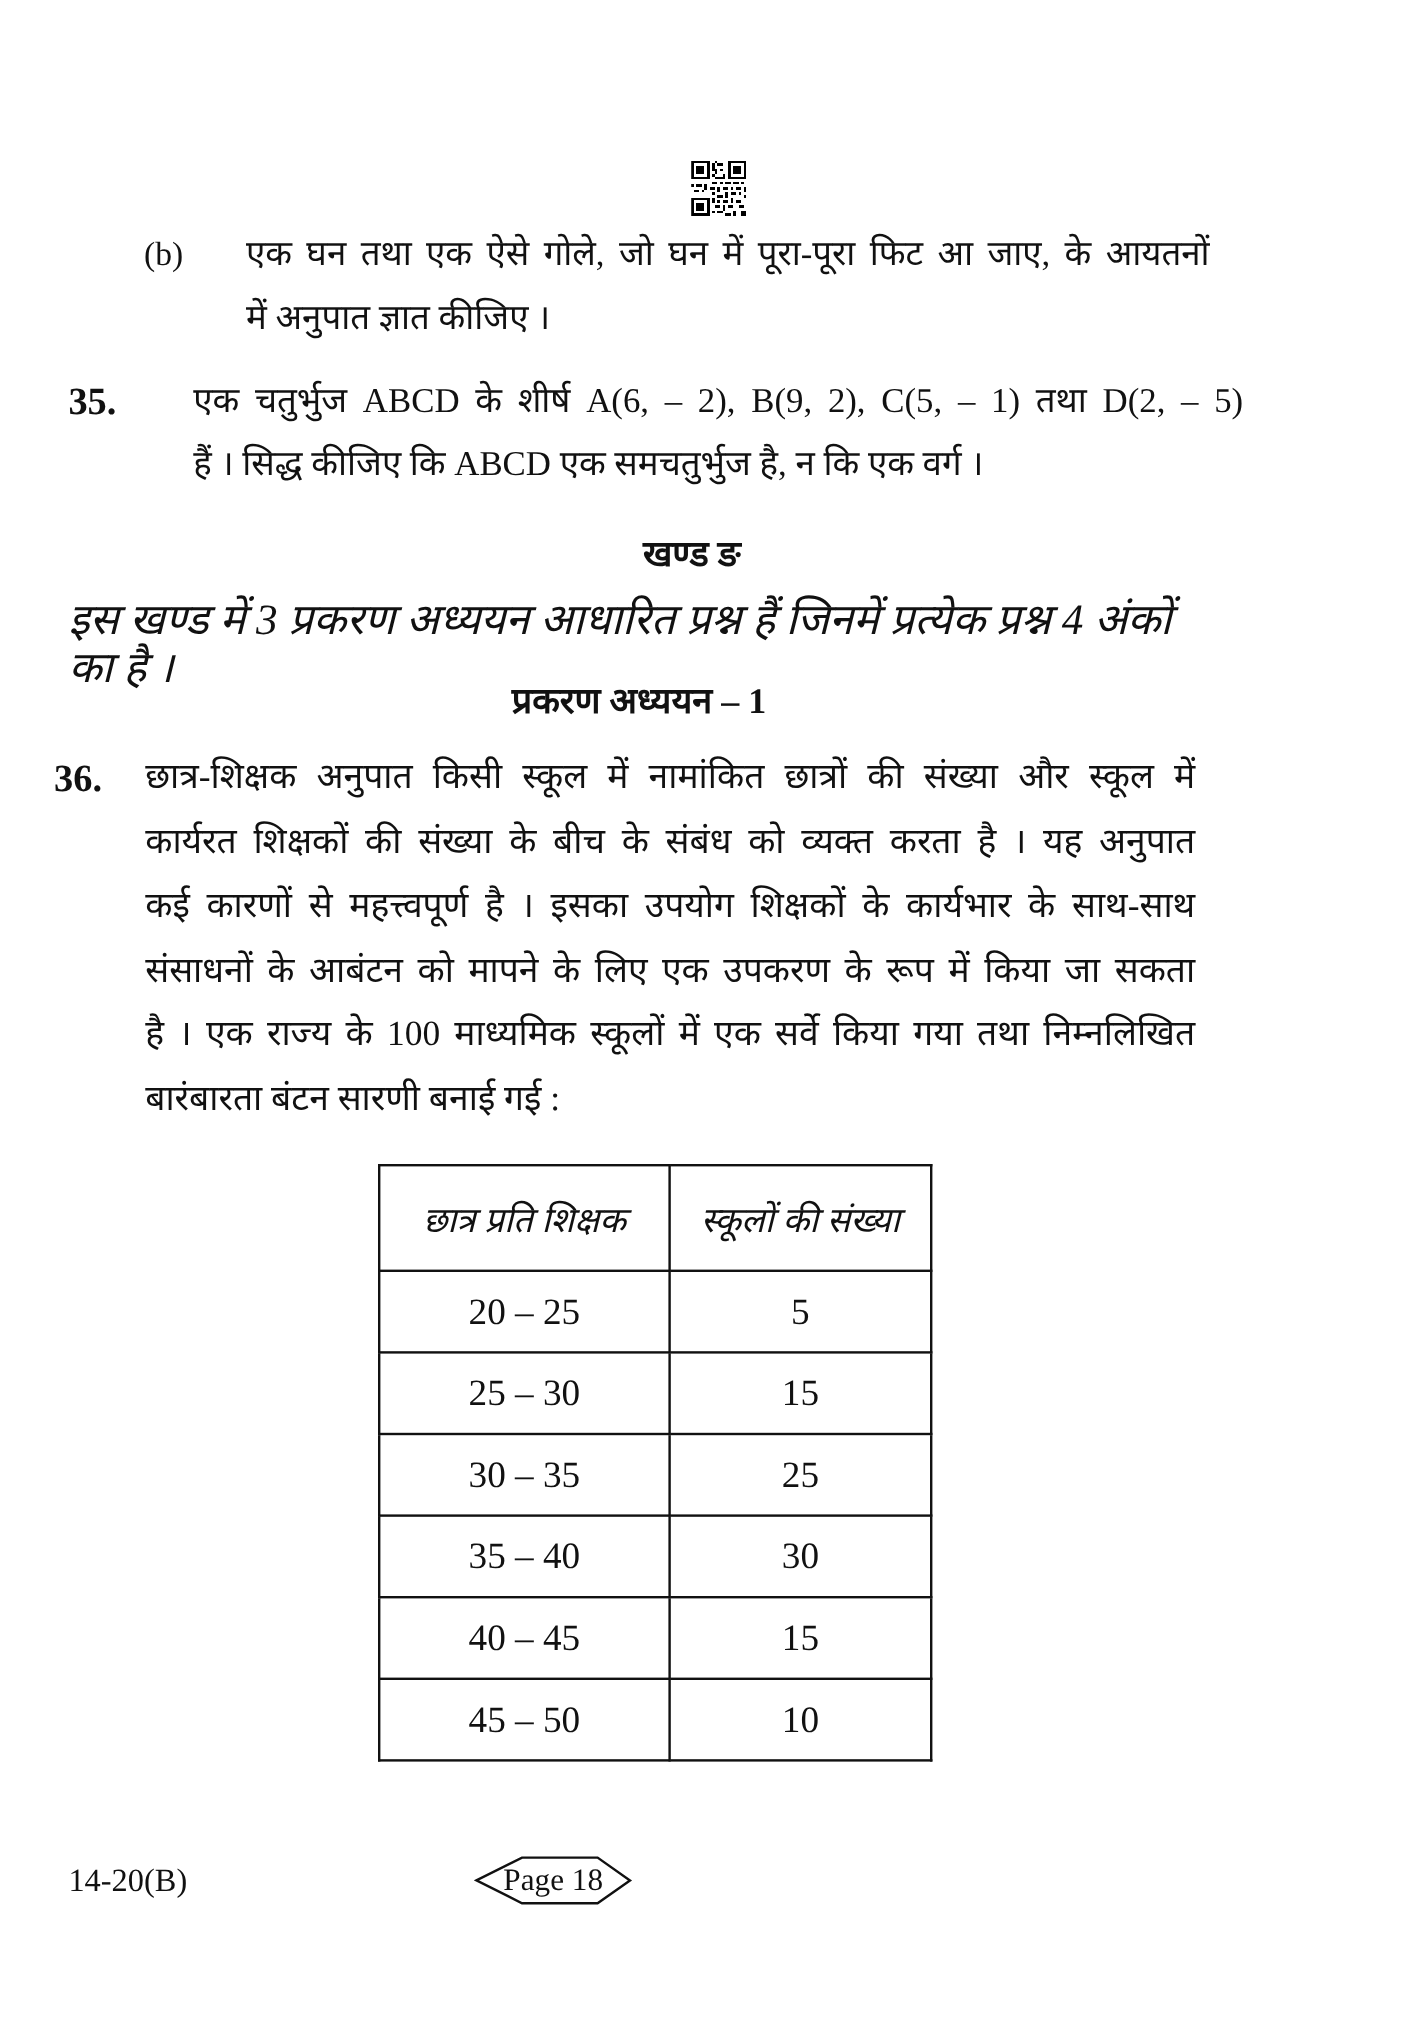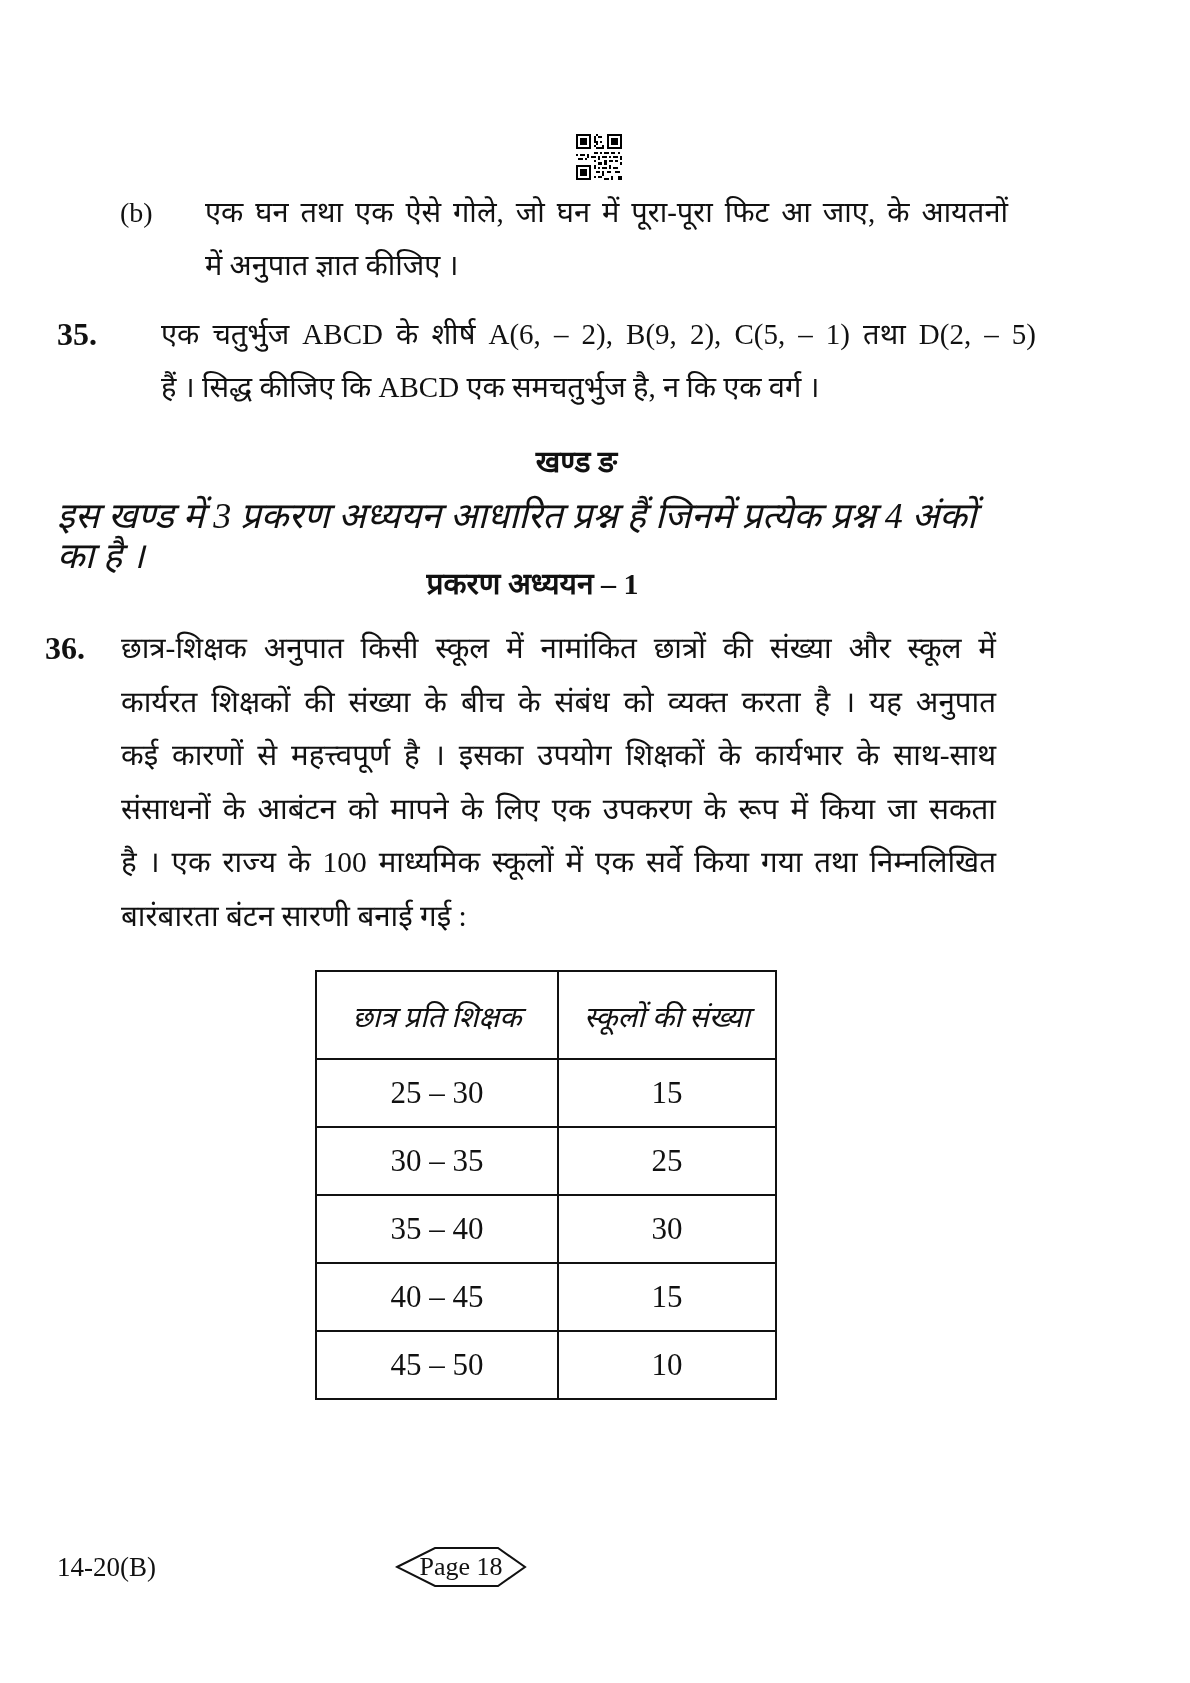--- a/index.html
+++ b/index.html
@@ -168,20 +168,24 @@
 
   <table class="freq-table">
     <thead>
       <tr>
         <th>छात्र प्रति शिक्षक</th>
         <th>स्कूलों की संख्या</th>
       </tr>
     </thead>
     <tbody>
       <tr>
+        <td>20 – 25</td>
+        <td>5</td>
+      </tr>
+      <tr>
         <td>25 – 30</td>
         <td>15</td>
       </tr>
       <tr>
         <td>30 – 35</td>
         <td>25</td>
       </tr>
       <tr>
         <td>35 – 40</td>
         <td>30</td>

